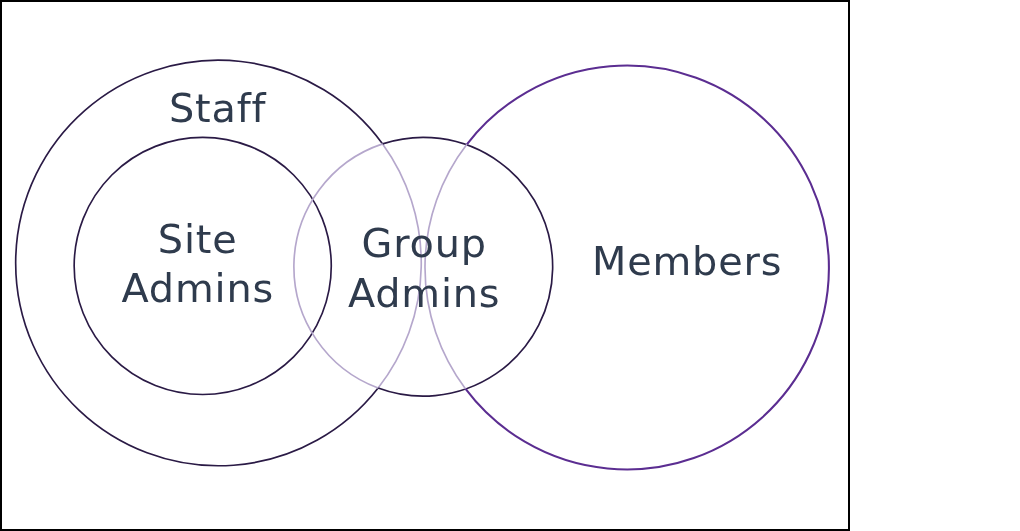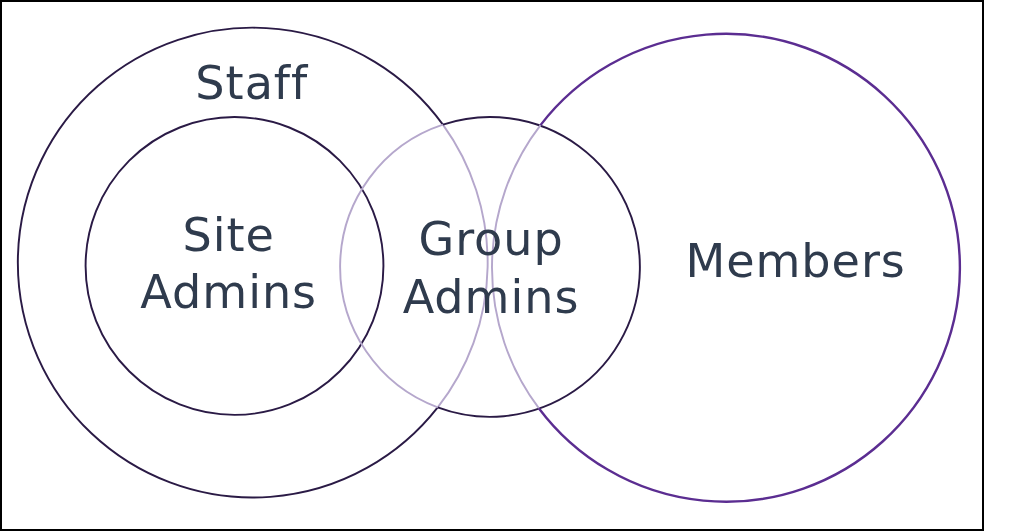--- a/index.html
+++ b/index.html
@@ -2,21 +2,21 @@
 <html><head>
 <meta charset="utf-8">
 <style>
   html, body {
     margin: 0;
     padding: 0;
     background: #ffffff;
   }
   .page {
     position: relative;
-    width: 984px;
+    width: 850px;
     height: 531px;
     box-sizing: border-box;
     border: 2px solid #000000;
     background: #ffffff;
     overflow: hidden;
     font-family: "DejaVu Sans", "Liberation Sans", sans-serif;
   }
   svg.venn {
     position: absolute;
     left: 0;

